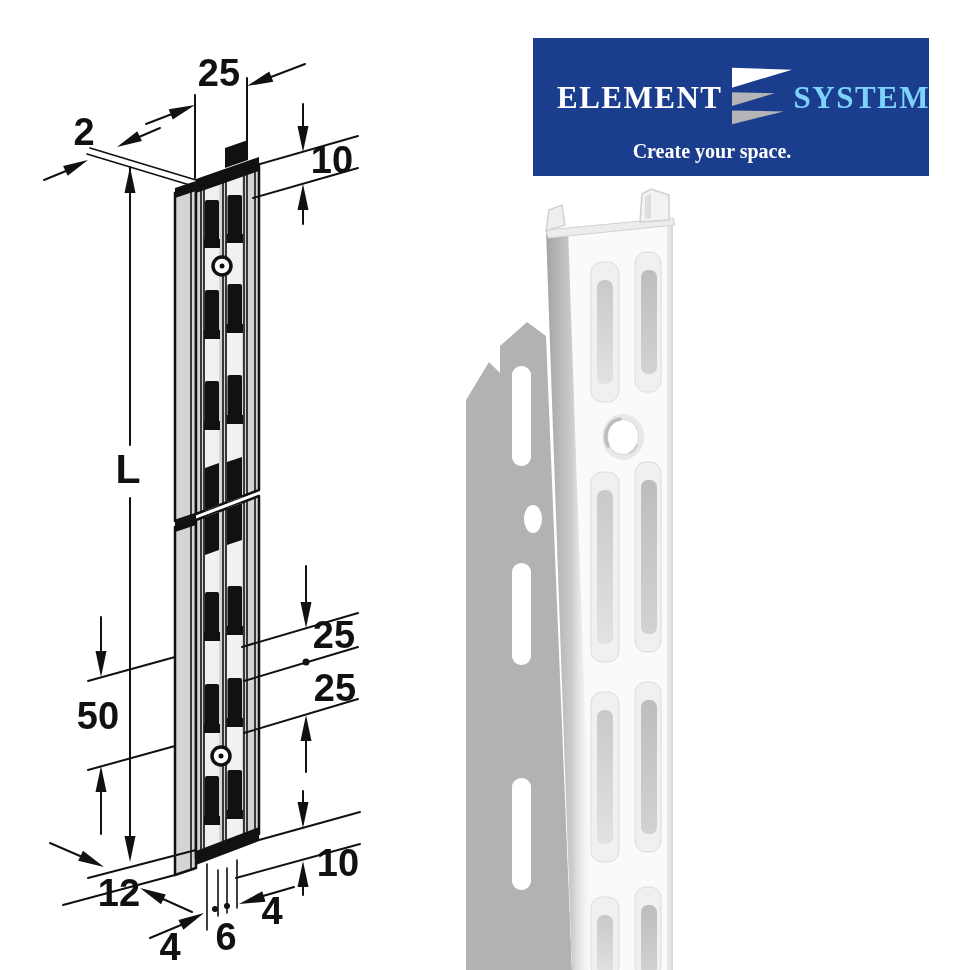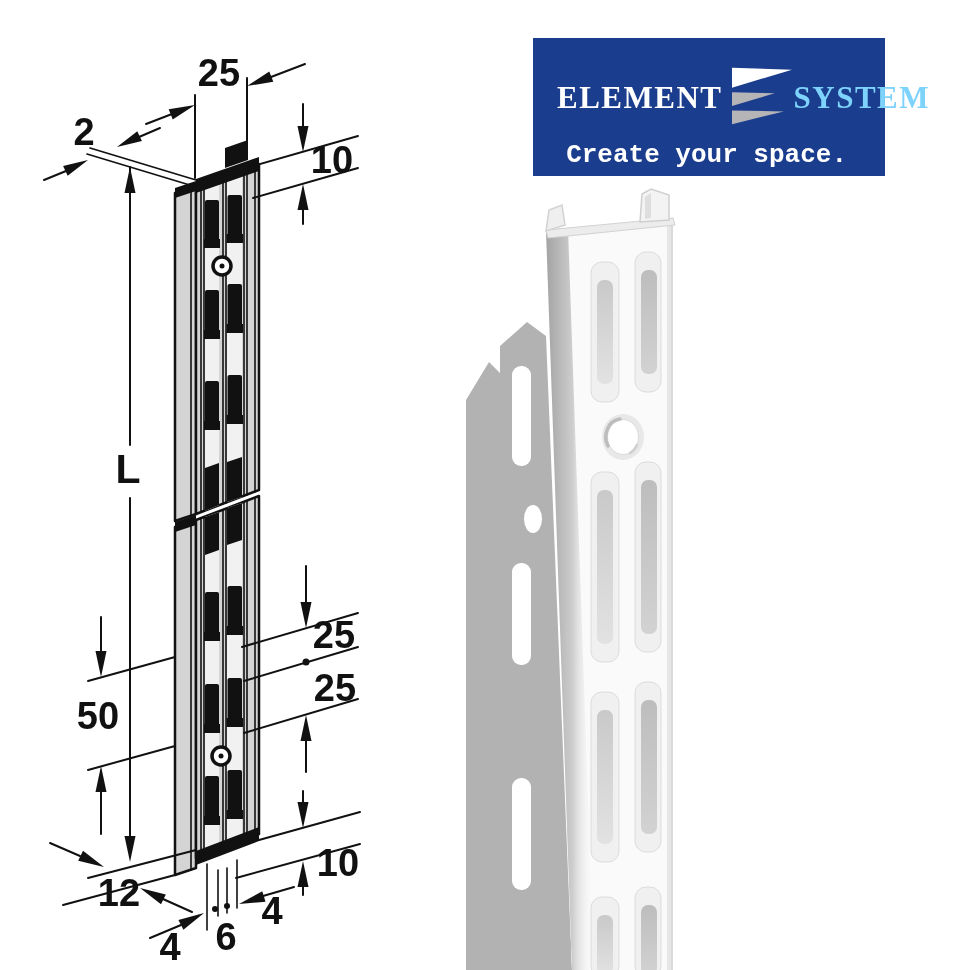--- a/index.html
+++ b/index.html
@@ -8,38 +8,38 @@
     font-family:"Liberation Sans", sans-serif;
   }
   .stage svg.scene { position:absolute; left:0; top:0; }
   .dim {
     font-family:"Liberation Sans", sans-serif;
     font-weight:700; font-size:38px; fill:#111111;
   }
   .dimL { font-size:41px; }
   
   .logo {
-    position:absolute; left:533px; top:38px; width:352px; height:138px;
+    position:absolute; left:533px; top:38px; width:396px; height:138px;
     background:#1b3d8e; box-sizing:border-box;
   }
   .logo-row { display:flex; align-items:center; margin:28px 0 0 24px; height:64px; }
   .brand-left {
     color:#ffffff; font-family:"Liberation Serif", serif; font-weight:700;
     font-size:31px; letter-spacing:1.5px; white-space:nowrap;
   }
   .emark { margin:0 2px 0 9px; flex:0 0 auto; }
   .brand-right {
     color:#7dd3fc; font-family:"Liberation Serif", serif; font-weight:700;
     font-size:31px; letter-spacing:1.5px; white-space:nowrap;
   }
   .reg { color:#ffffff; font-size:13px; align-self:flex-start; margin-top:10px; margin-left:2px;
          font-family:"Liberation Serif", serif; }
   .tagline {
-    color:#ffffff; font-family:Liberation Mono, monospace; font-weight:700;
-    font-size:26px; text-align:right; margin:10px 38px 0 0;
+    color:#ffffff; font-family:Liberation Serif, serif; font-weight:700;
+    font-size:20px; text-align:center; margin:10px 38px 0 0;
   }
 </style>
 </head>
 <body>
 
 <div class="stage">
 
 <svg class="scene" width="970" height="970" viewBox="0 0 970 970">
   <defs>
     <linearGradient id="slotG" x1="0" y1="0" x2="0" y2="1">

